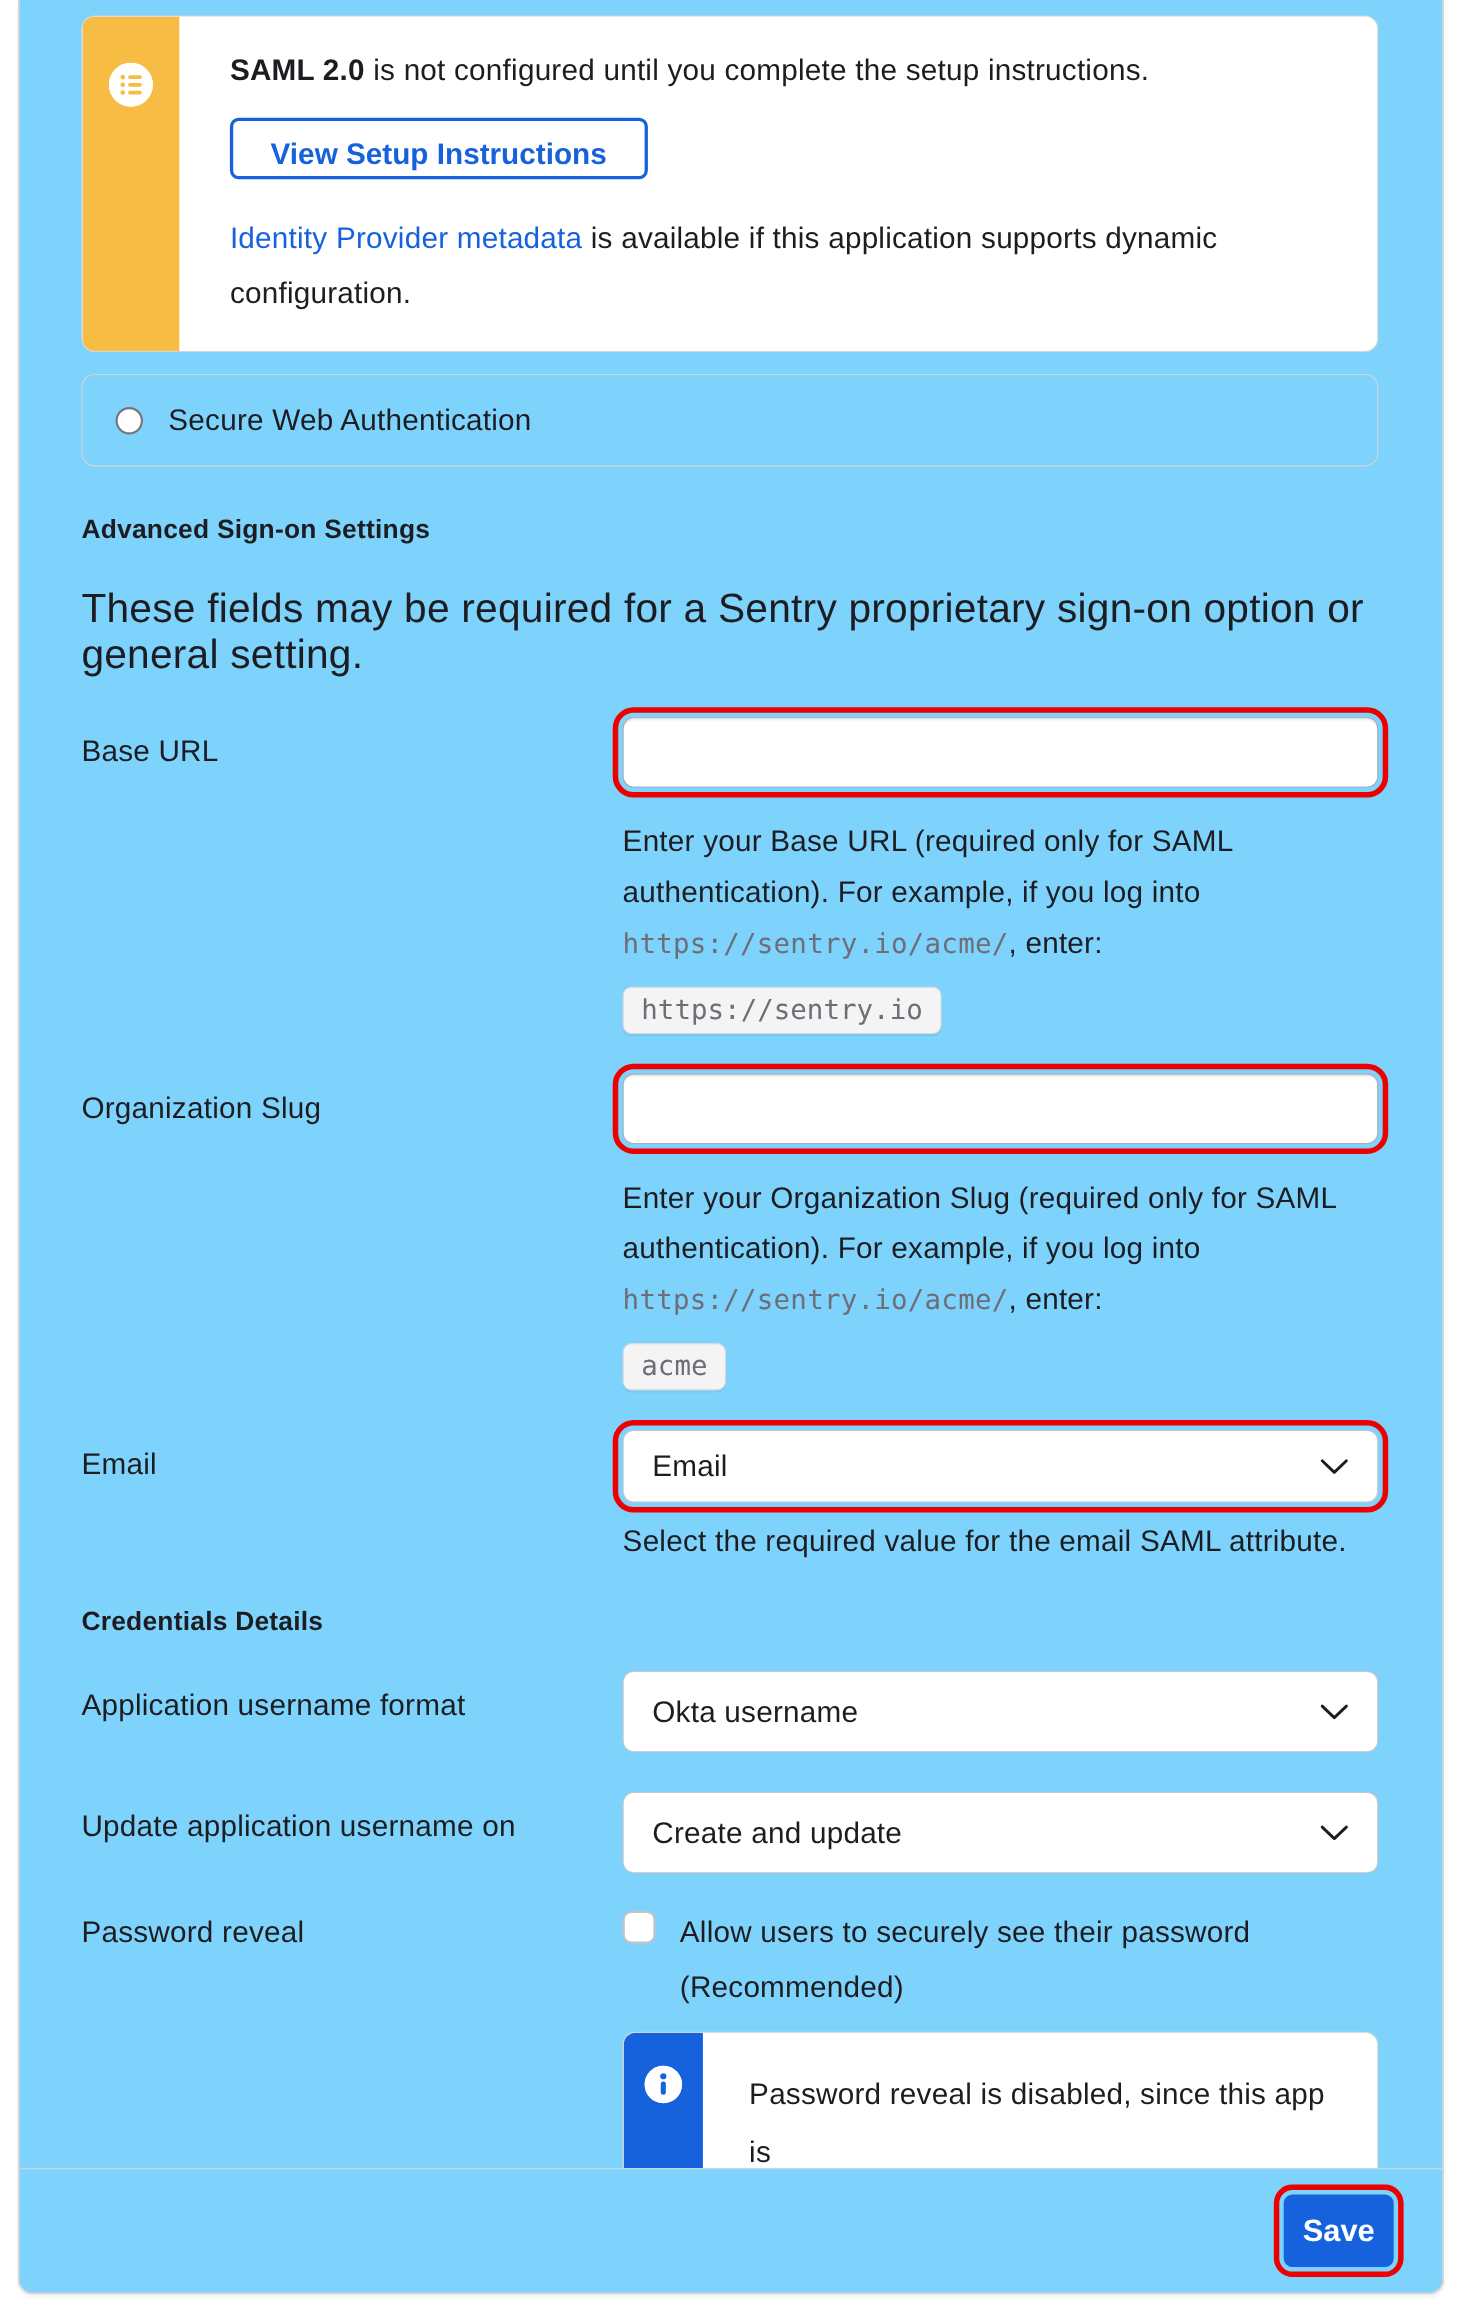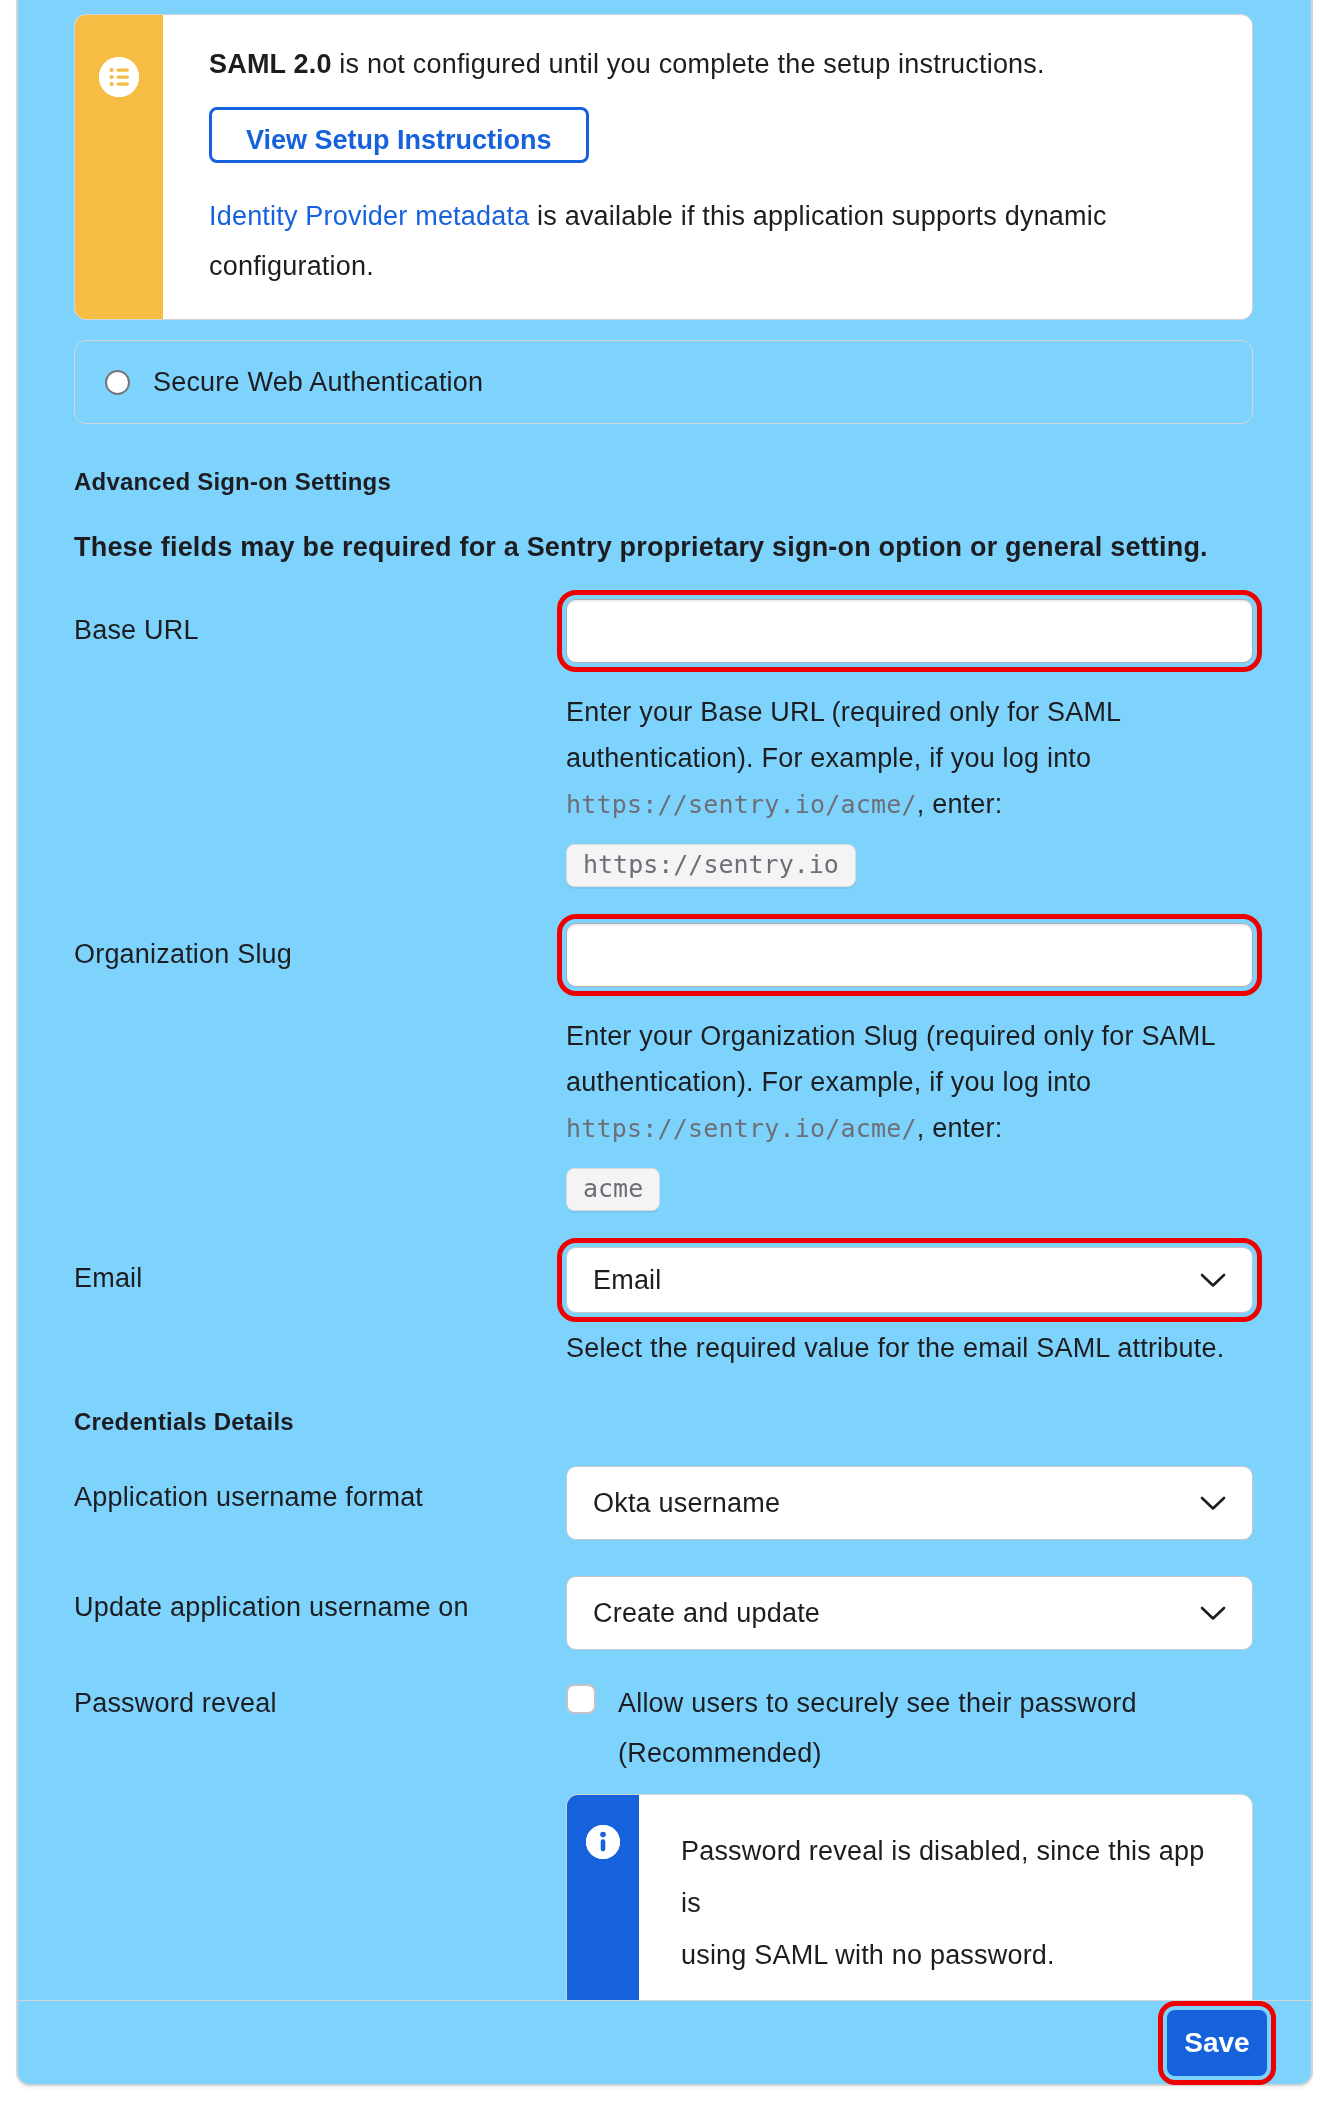--- a/index.html
+++ b/index.html
@@ -90,21 +90,21 @@
     width: 25px; height: 25px;
     border: 2px solid #75757d;
     border-radius: 50%;
     background: #fff;
     flex: 0 0 auto;
   }
   .radio-label { margin-left: 12px; font-size: 27px; letter-spacing: 0.2px; }
 
   
   h2.section-heading { margin-top: 44px; font-size: 24px; font-weight: bold; letter-spacing: 0.2px; }
-  .intro { margin-top: 36px; font-size: 27px; letter-spacing: 0.2px; font-weight: bold; }
+  .intro { margin-top: 36px; font-size: 37px; letter-spacing: 0.2px; }
 
   
   .form-row { display: flex; align-items: flex-start; }
   .form-label {
     flex: 0 0 492px;
     font-size: 27px;
     letter-spacing: 0.2px;
     padding-top: 16px;
   }
   .form-control { flex: 1 1 auto; min-width: 0; }
@@ -171,21 +171,21 @@
     background: #fff;
     margin-top: 6px;
     cursor: pointer;
   }
   .checkbox-label { margin-left: 22px; font-size: 27px; line-height: 50px; letter-spacing: 0.2px; }
 
   
   .panel-footer {
     flex: 0 0 auto;
     border-top: 1px solid var(--border, #d4d4d8);
-    height: 84px;
+    height: 113px;
     display: flex;
     align-items: center;
     justify-content: flex-end;
     padding-right: 44px;
   }
   .btn-primary {
     background: var(--brand_blue, #1662dd);
     color: #fff;
     border: none;
     border-radius: 8px;

